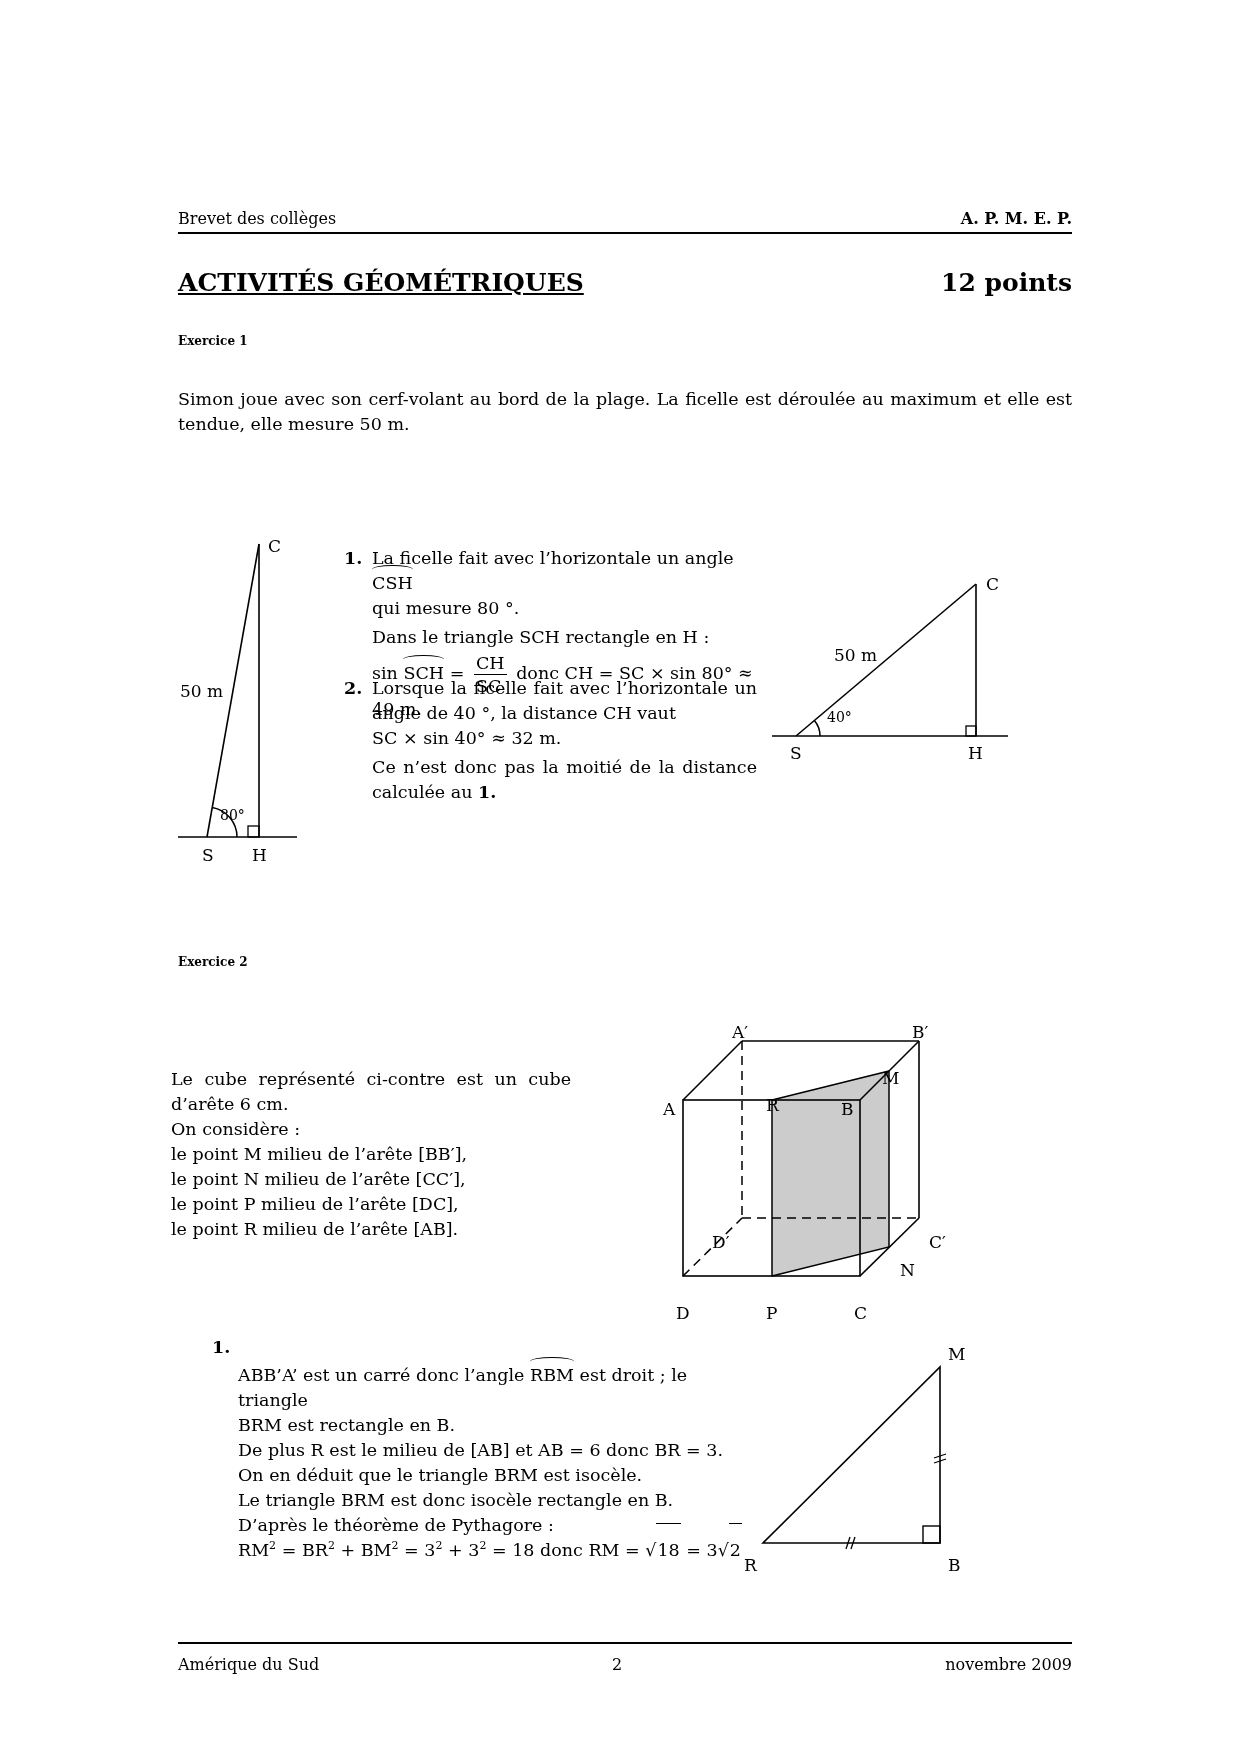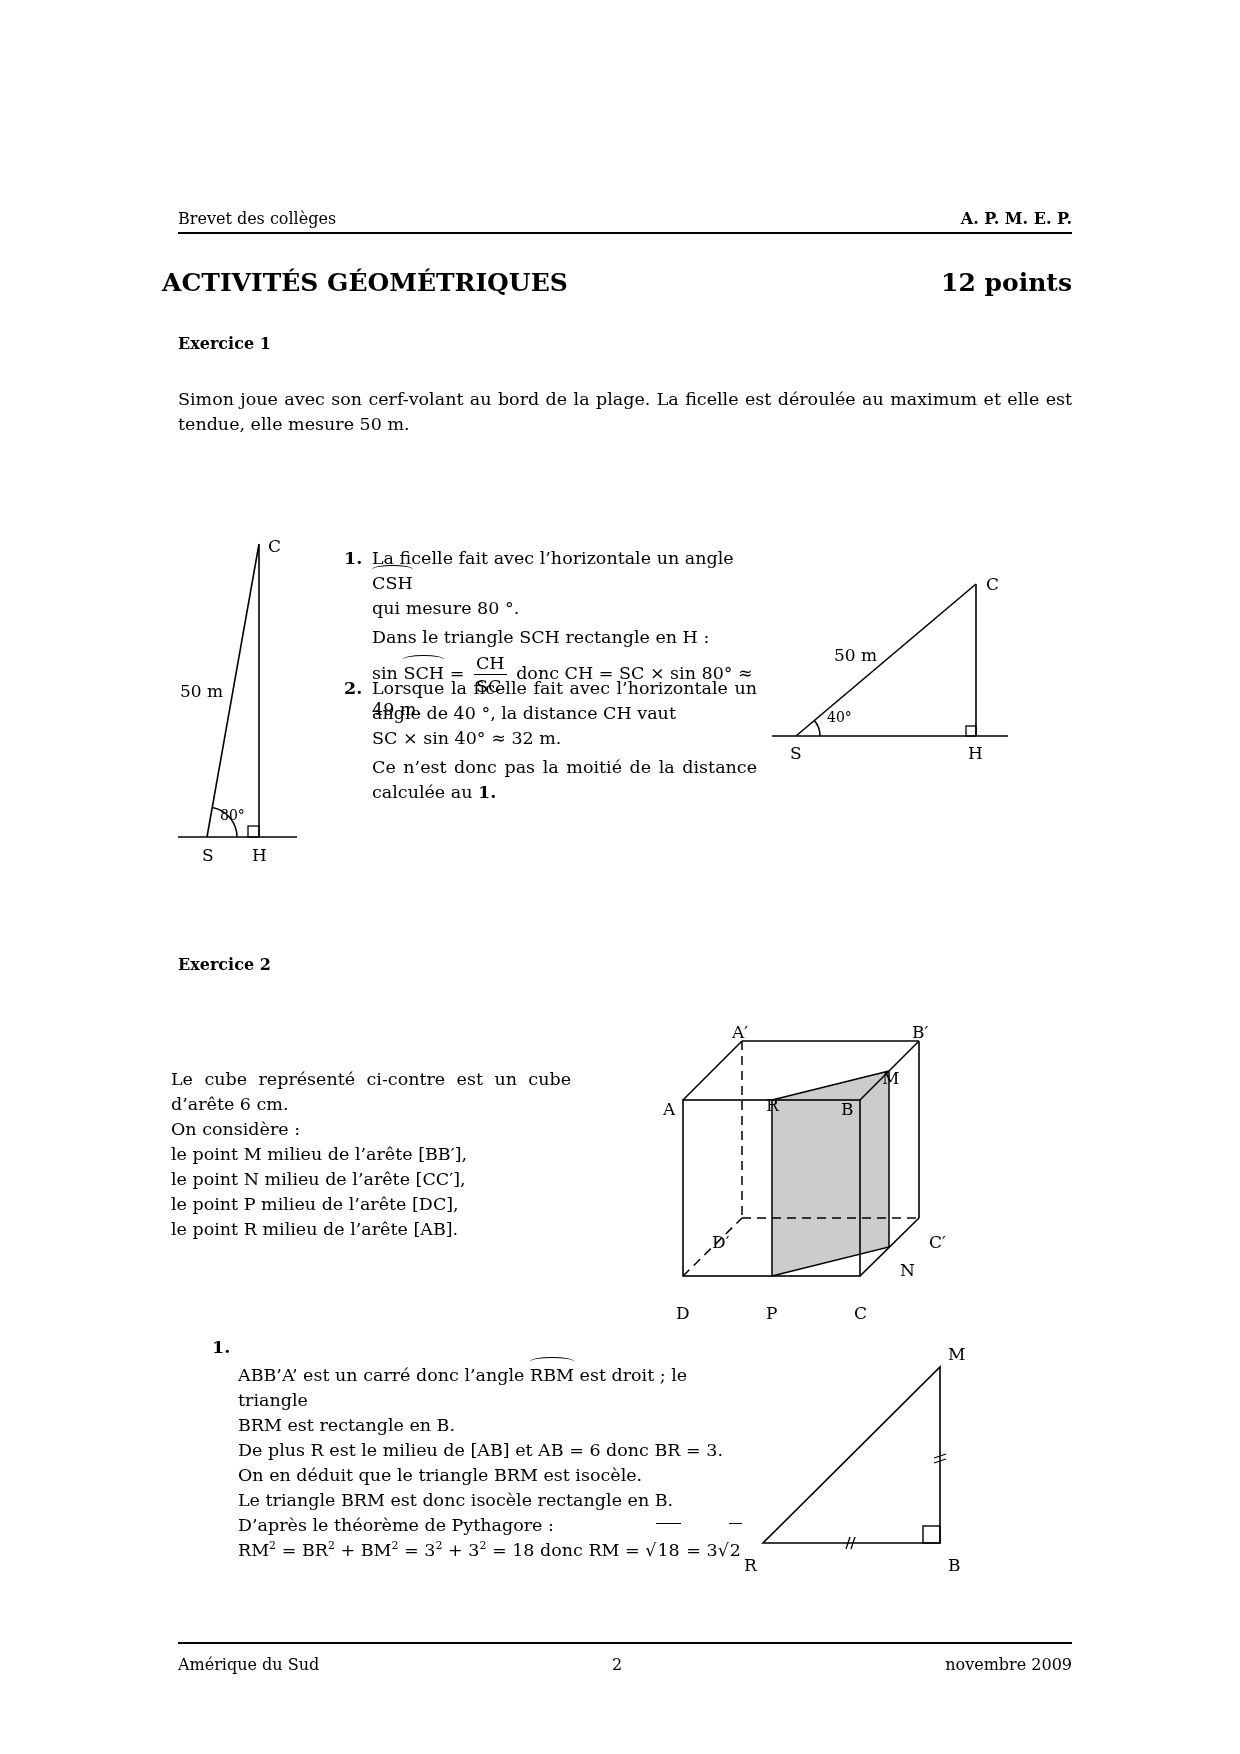--- a/index.html
+++ b/index.html
@@ -2,42 +2,42 @@
 <html><head>
 <meta charset="utf-8">
 <style>
   html, body { margin: 0; padding: 0; background: #ffffff; }
   body { width: 1240px; height: 1754px; position: relative; overflow: hidden;
          font-family: "DejaVu Serif", "Liberation Serif", serif; color: #000; }
   .abs { position: absolute; }
   .hdr { font-size: 16px; }
   .rule { position: absolute; left: 178px; width: 894px; background: #000; }
   .title { font-size: 25px; font-weight: bold; }
-  .h2 { font-size: 16px; font-weight: bold; }
+  .h2 { font-size: 12px; font-weight: bold; }
   .txt { font-size: 17.5px; line-height: 25px; }
   .just { text-align: justify; text-align-last: left; }
   .frac { display: inline-block; vertical-align: middle; line-height: 22px; margin: 0 4px; }
   .frac .num { display: block; border-bottom: 1.5px solid #000; padding: 0 2px; }
   .frac .den { display: block; padding: 0 2px; }
   .hat { position: relative; display: inline-block; }
   .hat::before { content: ""; position: absolute; left: 0; right: 0; top: -6px; height: 8px;
                  border-top: 1.3px solid #000; border-radius: 50% 50% 0 0; }
   .sqrt { border-top: 1.3px solid #000; padding: 16px 1px; }
   sup { font-size: 11px; line-height: 0; }
   .item-num { font-weight: bold; position: absolute; left: -28px; }
   svg text { font-family: "DejaVu Serif", "Liberation Serif", serif; }
 </style>
 </head>
 <body>
 
 <div class="abs hdr" style="left:178px; top:209px;">Brevet des collèges</div>
 <div class="abs hdr" style="right:168px; top:209px; font-weight:bold;">A. P. M. E. P.</div>
 <div class="rule" style="top:232px; height:2px;"></div>
 
-<div class="abs title" style="left:162px; top:268px;">ACTIVITÉS GÉOMÉTRIQUES</div>
+<div class="abs title" style="left:178px; top:268px;text-decoration:underline;">ACTIVITÉS GÉOMÉTRIQUES</div>
 <div class="abs title" style="right:168px; top:268px;">12 points</div>
 
 <div class="abs h2" style="left:178px; top:334px;">Exercice 1</div>
 <div class="abs txt just" style="left:178px; top:387px; width:894px;">Simon joue avec son cerf-volant au bord de la plage. La ficelle est déroulée au maximum et elle est tendue, elle mesure 50 m.</div>
 
 <svg class="abs" style="left:170px; top:530px;" width="140" height="340">
   <line x1="8" y1="307" x2="127" y2="307" stroke="#000" stroke-width="1.6"></line>
   <line x1="37" y1="307" x2="89" y2="14" stroke="#000" stroke-width="1.6"></line>
   <line x1="89" y1="14" x2="89" y2="307" stroke="#000" stroke-width="1.6"></line>
   <rect x="78" y="296" width="11" height="11" fill="none" stroke="#000" stroke-width="1.3"></rect>

